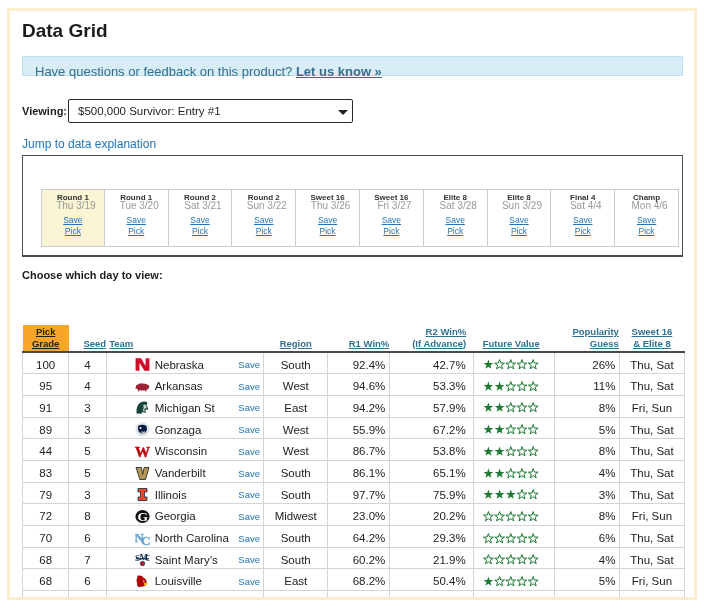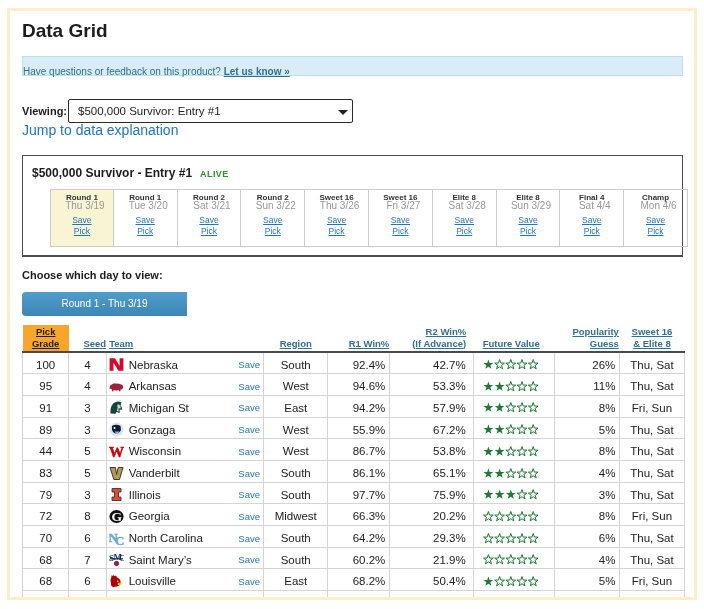--- a/index.html
+++ b/index.html
@@ -1,66 +1,65 @@
 <!DOCTYPE html>
 <html><head>
 <meta charset="utf-8">
 <style>
 * { margin:0; padding:0; box-sizing:border-box; }
 html,body { width:704px; height:609px; background:#fff; font-family:"Liberation Sans", sans-serif; position:relative; overflow:hidden; }
 .abs { position:absolute; }
 .frame { left:7px; top:8px; width:690px; height:592px; border:3px solid #fceecb; z-index:5; pointer-events:none; }
 h1 { position:absolute; left:22px; top:17px; font-size:19px; line-height:27px; font-weight:bold; color:#1c1c1c; }
-.feedback { left:22px; top:56px; width:661px; height:20px; background:#d9edf7; border:1px solid #bce0ec; color:#31708f; font-size:10px; line-height:30px; padding-left:0; }
+.feedback { left:22px; top:56px; width:661px; height:20px; background:#d9edf7; border:1px solid #bce0ec; color:#31708f; font-size:13px; line-height:30px; padding-left:12px; }
 .feedback b { text-decoration:underline; }
 .viewlab { left:22px; top:100px; font-size:11px; font-weight:bold; color:#1c1c1c; line-height:22px; }
 .select { left:68px; top:99px; width:285px; height:24px; border:1px solid #2a2a2a; border-radius:2px; background:#fff; font-size:11.5px; color:#222; line-height:22px; padding-left:9px; }
 .caret { position:absolute; right:4.5px; top:9.5px; width:0; height:0; border-left:5.5px solid transparent; border-right:5.5px solid transparent; border-top:5.5px solid #222; }
-.jump { left:22px; top:123px; font-size:14px; line-height:14px; color:#2175bc; }
+.jump { left:22px; top:137px; font-size:12px; line-height:14px; color:#2175bc; }
 .panel { left:22px; top:155px; width:661px; height:102px; border:1px solid #4d4d4d; border-bottom-width:2px; background:#fff; }
 .ptitle { position:absolute; left:9px; top:9px; font-size:12px; font-weight:bold; color:#1c1c1c; line-height:16px; }
 .alive { font-size:9px; font-weight:bold; color:#2e8b2e; margin-left:8px; letter-spacing:0.4px; }
-.cells { position:absolute; left:27px; top:33px; display:flex; }
+.cells { position:absolute; left:18px; top:33px; display:flex; }
 .cell { width:63.8px; height:58px; border:1px solid #ccc; border-left:none; text-align:center; padding-top:3px; }
 .cell:first-child { border-left:1px solid #ccc; background:#f8f4d4; }
 .cname { font-size:8px; font-weight:bold; color:#333; line-height:10px; }
 .cdate { font-size:10px; color:#999; line-height:9px; margin-top:-2px;padding-left:6px; }
 .clink { font-size:8.5px; color:#2175bc; text-decoration:underline; display:block; line-height:10px; margin-top:1.5px; }
 .clink.first { margin-top:4.5px; }
 .choose { left:22px; top:266px; font-size:11px; font-weight:bold; color:#1c1c1c; line-height:18px; }
 .tabs { left:22px; top:292px; display:flex; }
 .tab { width:165px; height:24px; font-size:10px; text-align:center; line-height:24px; }
 .tab.on { background:linear-gradient(#4f9dcc,#3d86b5); color:#fff; border-radius:4px 0 0 4px; }
 .tab.off { background:linear-gradient(#fdfdfd,#ebebeb); color:#333; border:1px solid #ccc; border-left:none; border-radius:0 4px 4px 0; }
 table { left:22px; top:324.5px; border-collapse:collapse; table-layout:fixed; width:662px; }
 th { font-size:9.5px; font-weight:bold; color:#31708f; text-decoration:underline; vertical-align:bottom; padding:0 0 2px 0; border-bottom:2px solid #4a4a4a; line-height:11.5px; height:27.5px; }
 th.pg { background:#f7a62b; color:#1f1f05; text-align:center; }
 td { font-size:11.5px; color:#222; border:1px solid #d4d4d4; height:21.7px; padding:3.5px 0 0 0; text-align:center; vertical-align:middle; }
 tr.empty td { height:7px; border-bottom:none; }
-td.team { text-align:left; }
+td.team { text-align:left;padding-left:26px; }
 .trow { display:flex; align-items:center; }
 .logo { width:15px; height:15px; margin-left:2px; flex:0 0 15px; }
 .tname { margin-left:5px; font-size:11.5px; color:#222; flex:1; }
 .save { font-size:9.5px; color:#2175bc; margin-right:3px; }
 td.num { text-align:right; padding-right:4px; }
 td.r2 { padding-right:7px; }
 td.r2 { padding-right:7px; }
 td.stars { text-align:left; padding-left:9.5px; }
 .starsvg { display:block; }
 </style>
 </head>
 <body>
 <div class="abs frame"></div>
 <h1 class="abs">Data Grid</h1>
 <div class="abs feedback">Have questions or feedback on this product? <b>Let us know »</b></div>
 <div class="abs viewlab">Viewing:</div>
 <div class="abs select">$500,000 Survivor: Entry #1<span class="caret"></span></div>
 <div class="abs jump">Jump to data explanation</div>
 <div class="abs panel">
-  <div class="ptitle">$500,000 Survivor - Entry #1<span class="alive">ALIVE</span></div>
   <div class="cells">
     <div class="cell">
         <div class="cname">Round 1</div>
         <div class="cdate">Thu 3/19</div>
         <a class="clink first">Save</a>
         <a class="clink">Pick</a>
       </div>
     <div class="cell">
         <div class="cname">Round 1</div>
         <div class="cdate">Tue 3/20</div>
@@ -112,21 +111,20 @@
     <div class="cell">
         <div class="cname">Champ</div>
         <div class="cdate">Mon 4/6</div>
         <a class="clink first">Save</a>
         <a class="clink">Pick</a>
       </div>
   </div>
 </div>
 <div class="abs choose">Choose which day to view:</div>
 <div class="abs tabs">
-  <div class="tab on">Round 1 - Thu 3/19</div>
 </div>
 <table class="abs">
 <colgroup>
       <col style="width:46.3px">
       <col style="width:37.4px">
       <col style="width:157.3px">
       <col style="width:64.5px">
       <col style="width:61.8px">
       <col style="width:83.4px">
       <col style="width:80.9px">
@@ -353,21 +351,21 @@
           <div class="trow">
             <svg class="logo" viewBox="0 0 15 15">
               <ellipse cx="7.5" cy="7.5" rx="7.1" ry="6.4" fill="#101010"></ellipse>
               <text x="7.8" y="12.2" font-family="Liberation Serif" font-size="13.5" font-weight="bold" fill="#fff" text-anchor="middle">G</text>
             </svg>
             <span class="tname">Georgia</span>
             <span class="save">Save</span>
           </div>
         </td>
 <td>Midwest</td>
-<td class="num">66.3%</td>
+<td class="num">23.0%</td>
 <td class="num r2">20.2%</td>
 <td class="stars">
           <svg class="starsvg" width="57" height="13" viewBox="0 0 57 13">
             <polygon points="5.40,1.55 6.60,5.04 10.30,5.11 7.35,7.33 8.43,10.87 5.40,8.75 2.37,10.87 3.45,7.33 0.50,5.11 4.20,5.04" fill="#fff" stroke="#1e7a34" stroke-width="1"></polygon>
             <polygon points="16.60,1.55 17.80,5.04 21.50,5.11 18.55,7.33 19.63,10.87 16.60,8.75 13.57,10.87 14.65,7.33 11.70,5.11 15.40,5.04" fill="#fff" stroke="#1e7a34" stroke-width="1"></polygon>
             <polygon points="27.80,1.55 29.00,5.04 32.70,5.11 29.75,7.33 30.83,10.87 27.80,8.75 24.77,10.87 25.85,7.33 22.90,5.11 26.60,5.04" fill="#fff" stroke="#1e7a34" stroke-width="1"></polygon>
             <polygon points="39.00,1.55 40.20,5.04 43.90,5.11 40.95,7.33 42.03,10.87 39.00,8.75 35.97,10.87 37.05,7.33 34.10,5.11 37.80,5.04" fill="#fff" stroke="#1e7a34" stroke-width="1"></polygon>
             <polygon points="50.20,1.55 51.40,5.04 55.10,5.11 52.15,7.33 53.23,10.87 50.20,8.75 47.17,10.87 48.25,7.33 45.30,5.11 49.00,5.04" fill="#fff" stroke="#1e7a34" stroke-width="1"></polygon>
           </svg>
         </td>

